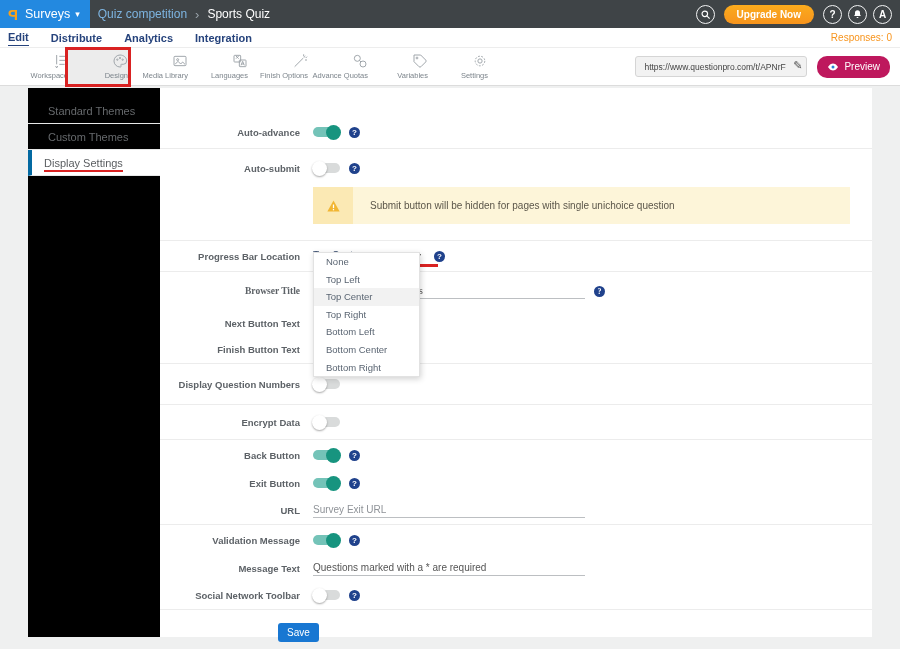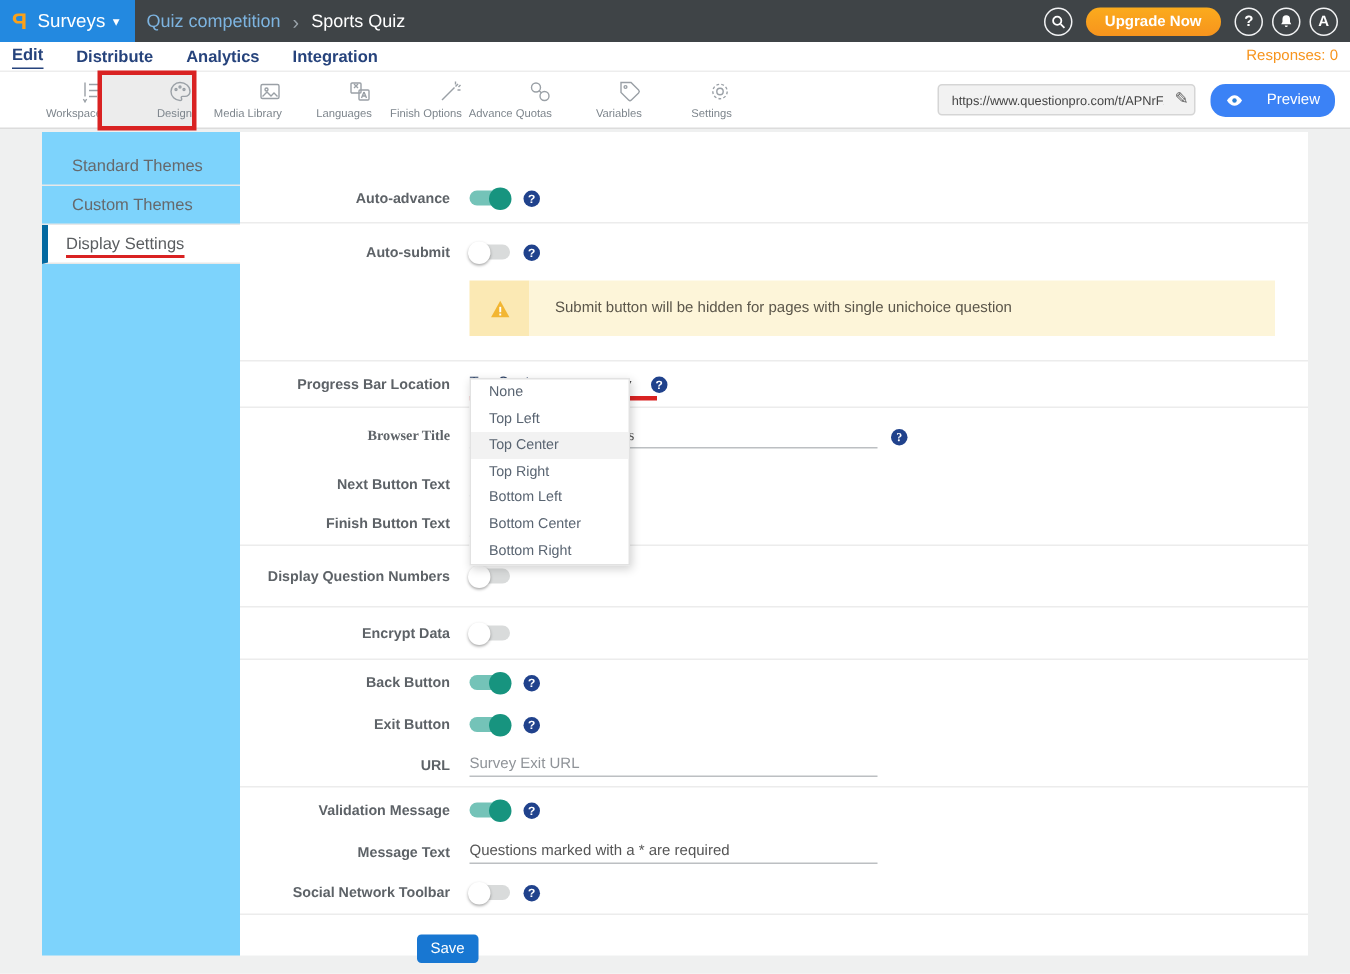--- a/index.html
+++ b/index.html
@@ -33,26 +33,26 @@
   .toolbar { height:38px; background:#fff; border-bottom:1px solid #dcdcdc; display:flex; align-items:center; padding-left:8px; }
   .titem { width:60px; height:34px; display:flex; flex-direction:column; align-items:flex-end; justify-content:center; gap:2px; }
   .titem svg { width:16px; height:16px; stroke:#9aa0a6; fill:none; stroke-width:1.4; }
   .titem .tlabel { font-size:7.5px; color:#7d858c; white-space:nowrap; }
   .titem.annotated { background:#ececec; outline:3px solid #d92222; }
   .url-group { margin-left:auto; display:flex; align-items:center; gap:10px; padding-right:10px; }
   .url-wrap { position:relative; }
   .url-input { width:172px; height:21px; background:#f2f2f2; border:1px solid #d5d5d5; border-radius:3px;
     font-size:8.5px; color:#444; padding:0 20px 0 8px; font-family:"Liberation Sans", sans-serif; }
   .pencil { position:absolute; right:5px; top:3px; font-size:11px; color:#555; }
-  .preview-btn { height:22px; background:#3b82f6; color:#fff; border:none; border-radius:10px;
-    font-size:10px; display:flex; align-items:center; gap:15px; padding:0 10px; }
+  .preview-btn { height:22px; background:#be185d; color:#fff; border:none; border-radius:10px;
+    font-size:10px; display:flex; align-items:center; gap:5px; padding:0 10px; }
 
   
   .content { display:flex; padding:2px 28px 0 28px; }
-  .sidebar { width:132px; background:#7dd3fc; height:549px; padding-top:10px; }
+  .sidebar { width:132px; background:#000000; height:549px; padding-top:10px; }
   .sitem { height:26px; line-height:26px; padding-left:20px; font-size:11px; color:#66696c;
     border-bottom:1px solid #e7e8e8; }
   .sitem.active { background:#fff; border-left:4px solid #0369a1; padding-left:12px; color:#5a5d60; }
   .red-underline-inline { border-bottom:2px solid #d92222; padding-bottom:1px; }
 
   .main { position:relative; width:712px; height:549px; background:#fff; }
   .r { display:flex; align-items:center; }
   .lbl { width:140px; flex-shrink:0; text-align:right; margin-right:13px;
     font-size:9.5px; font-weight:bold; color:#5d6267; }
   .hr { height:1px; background:#ececec; }

